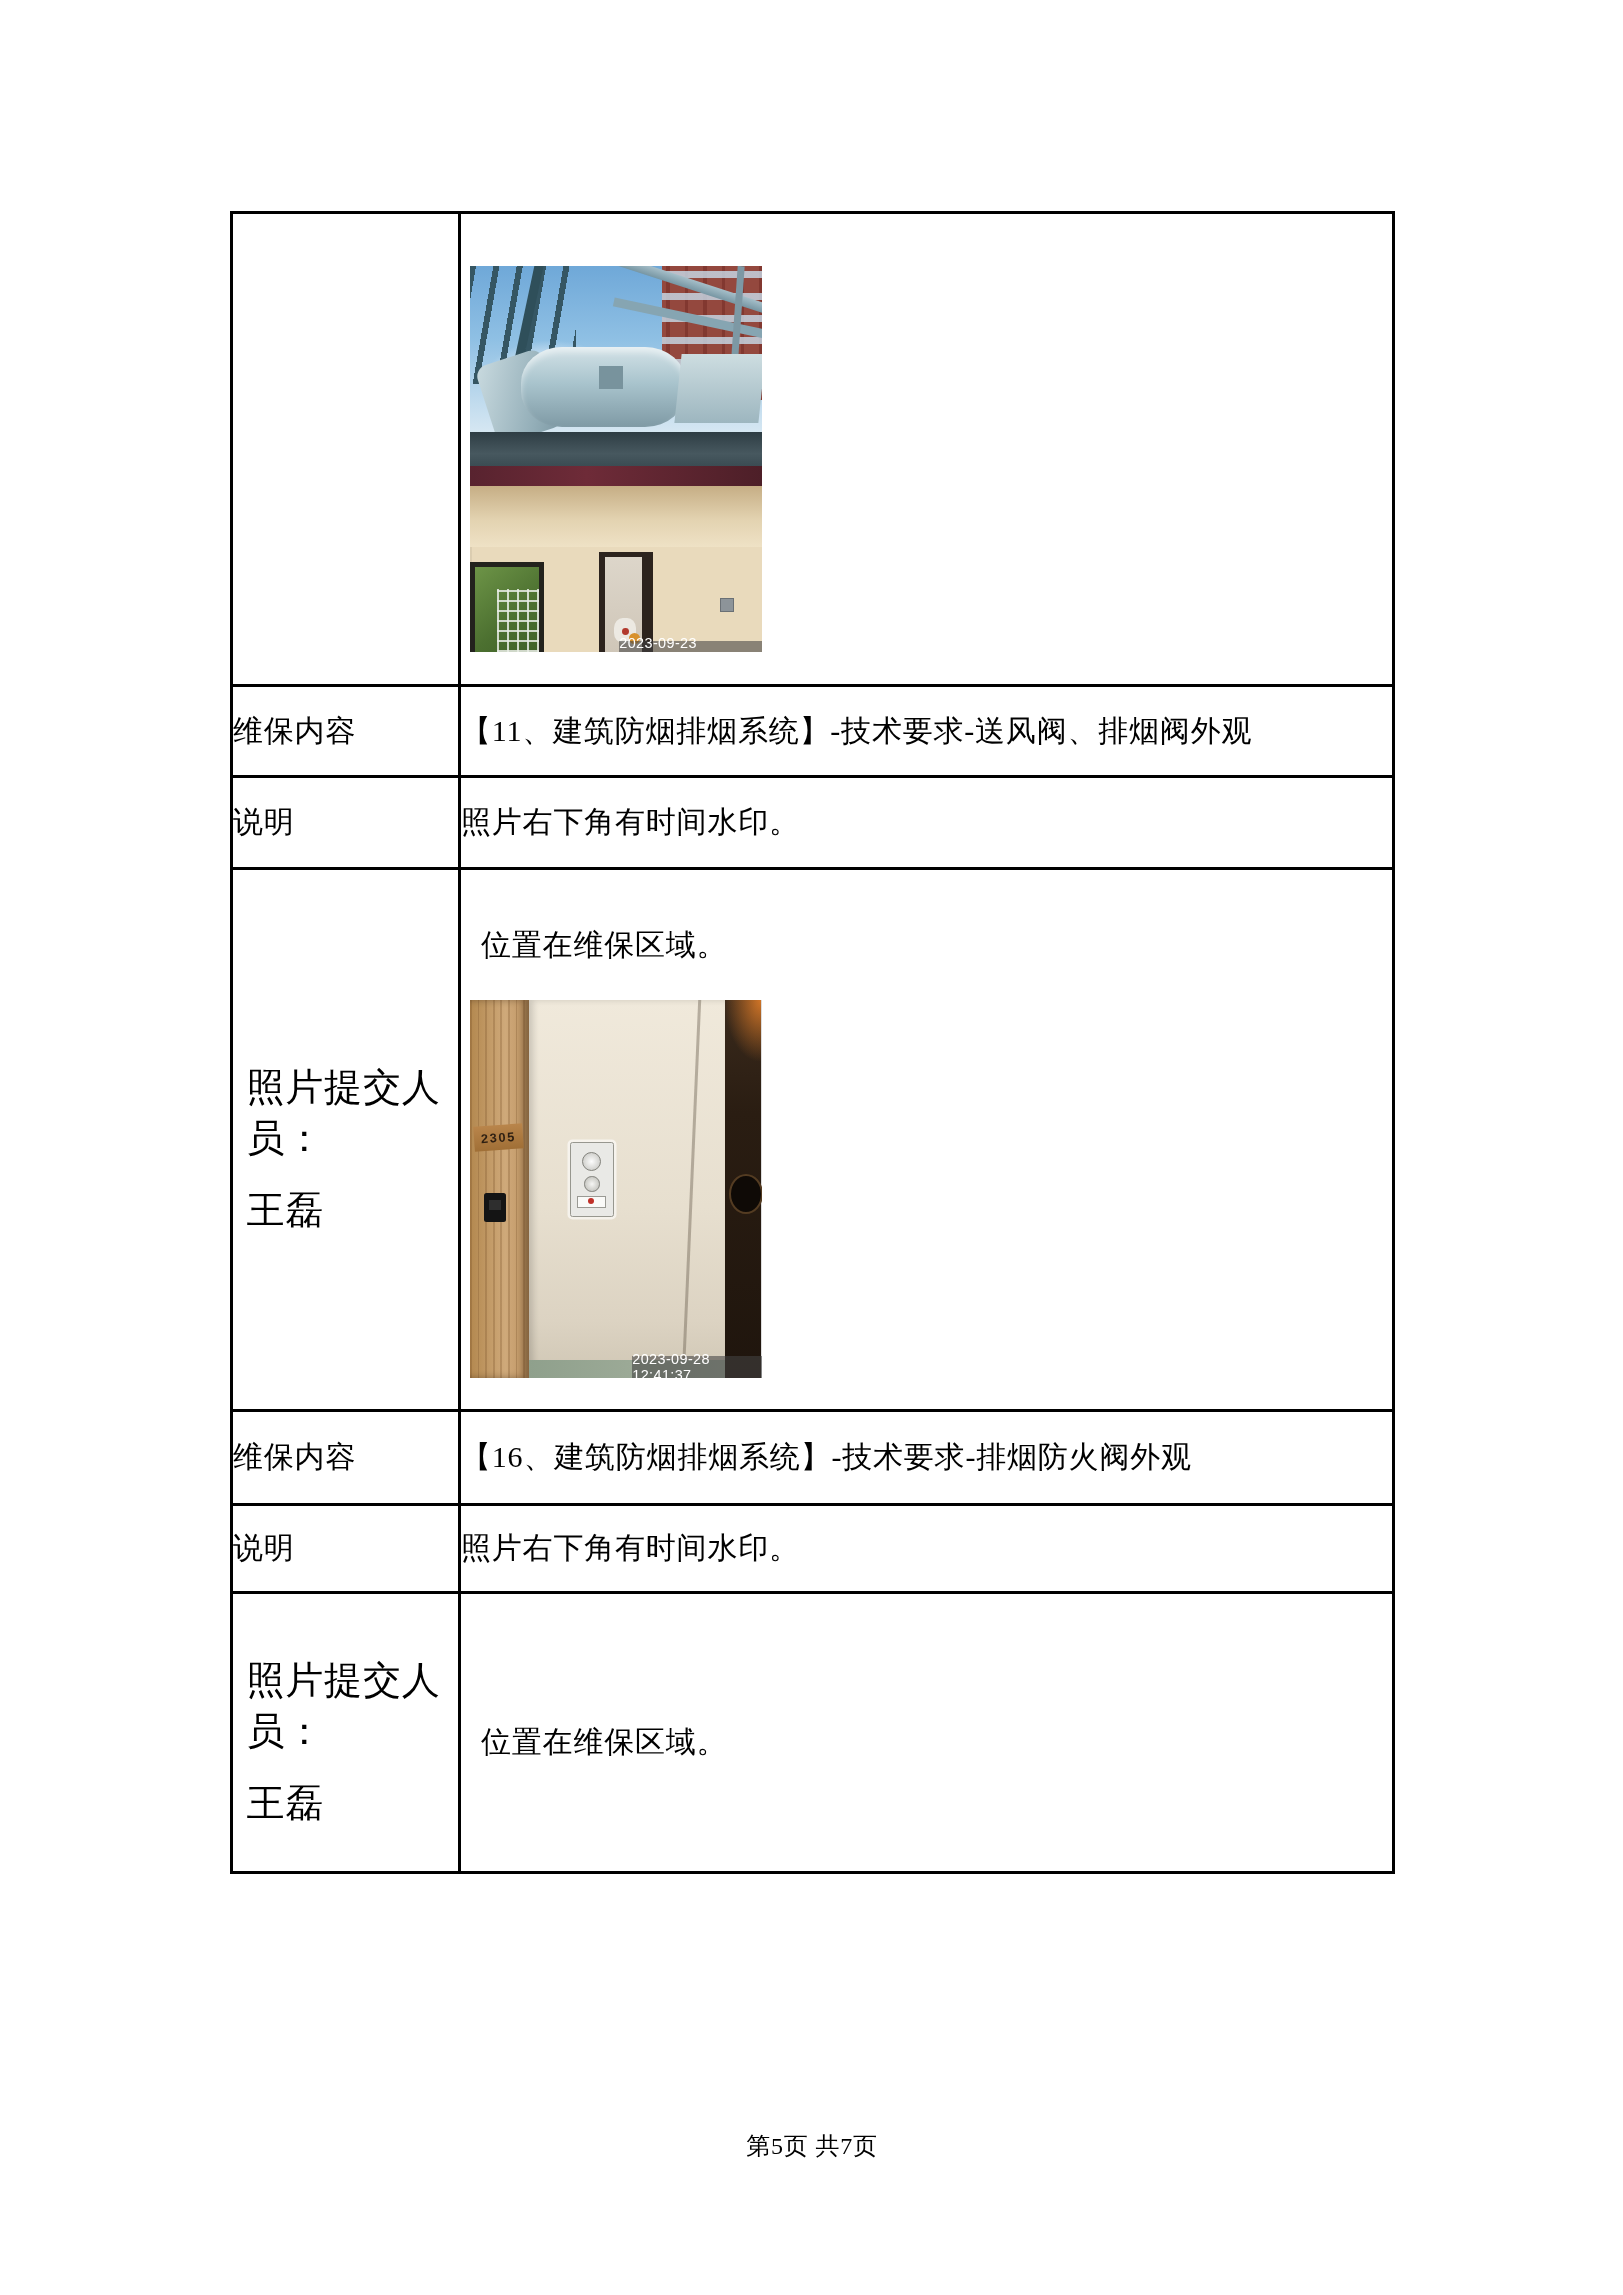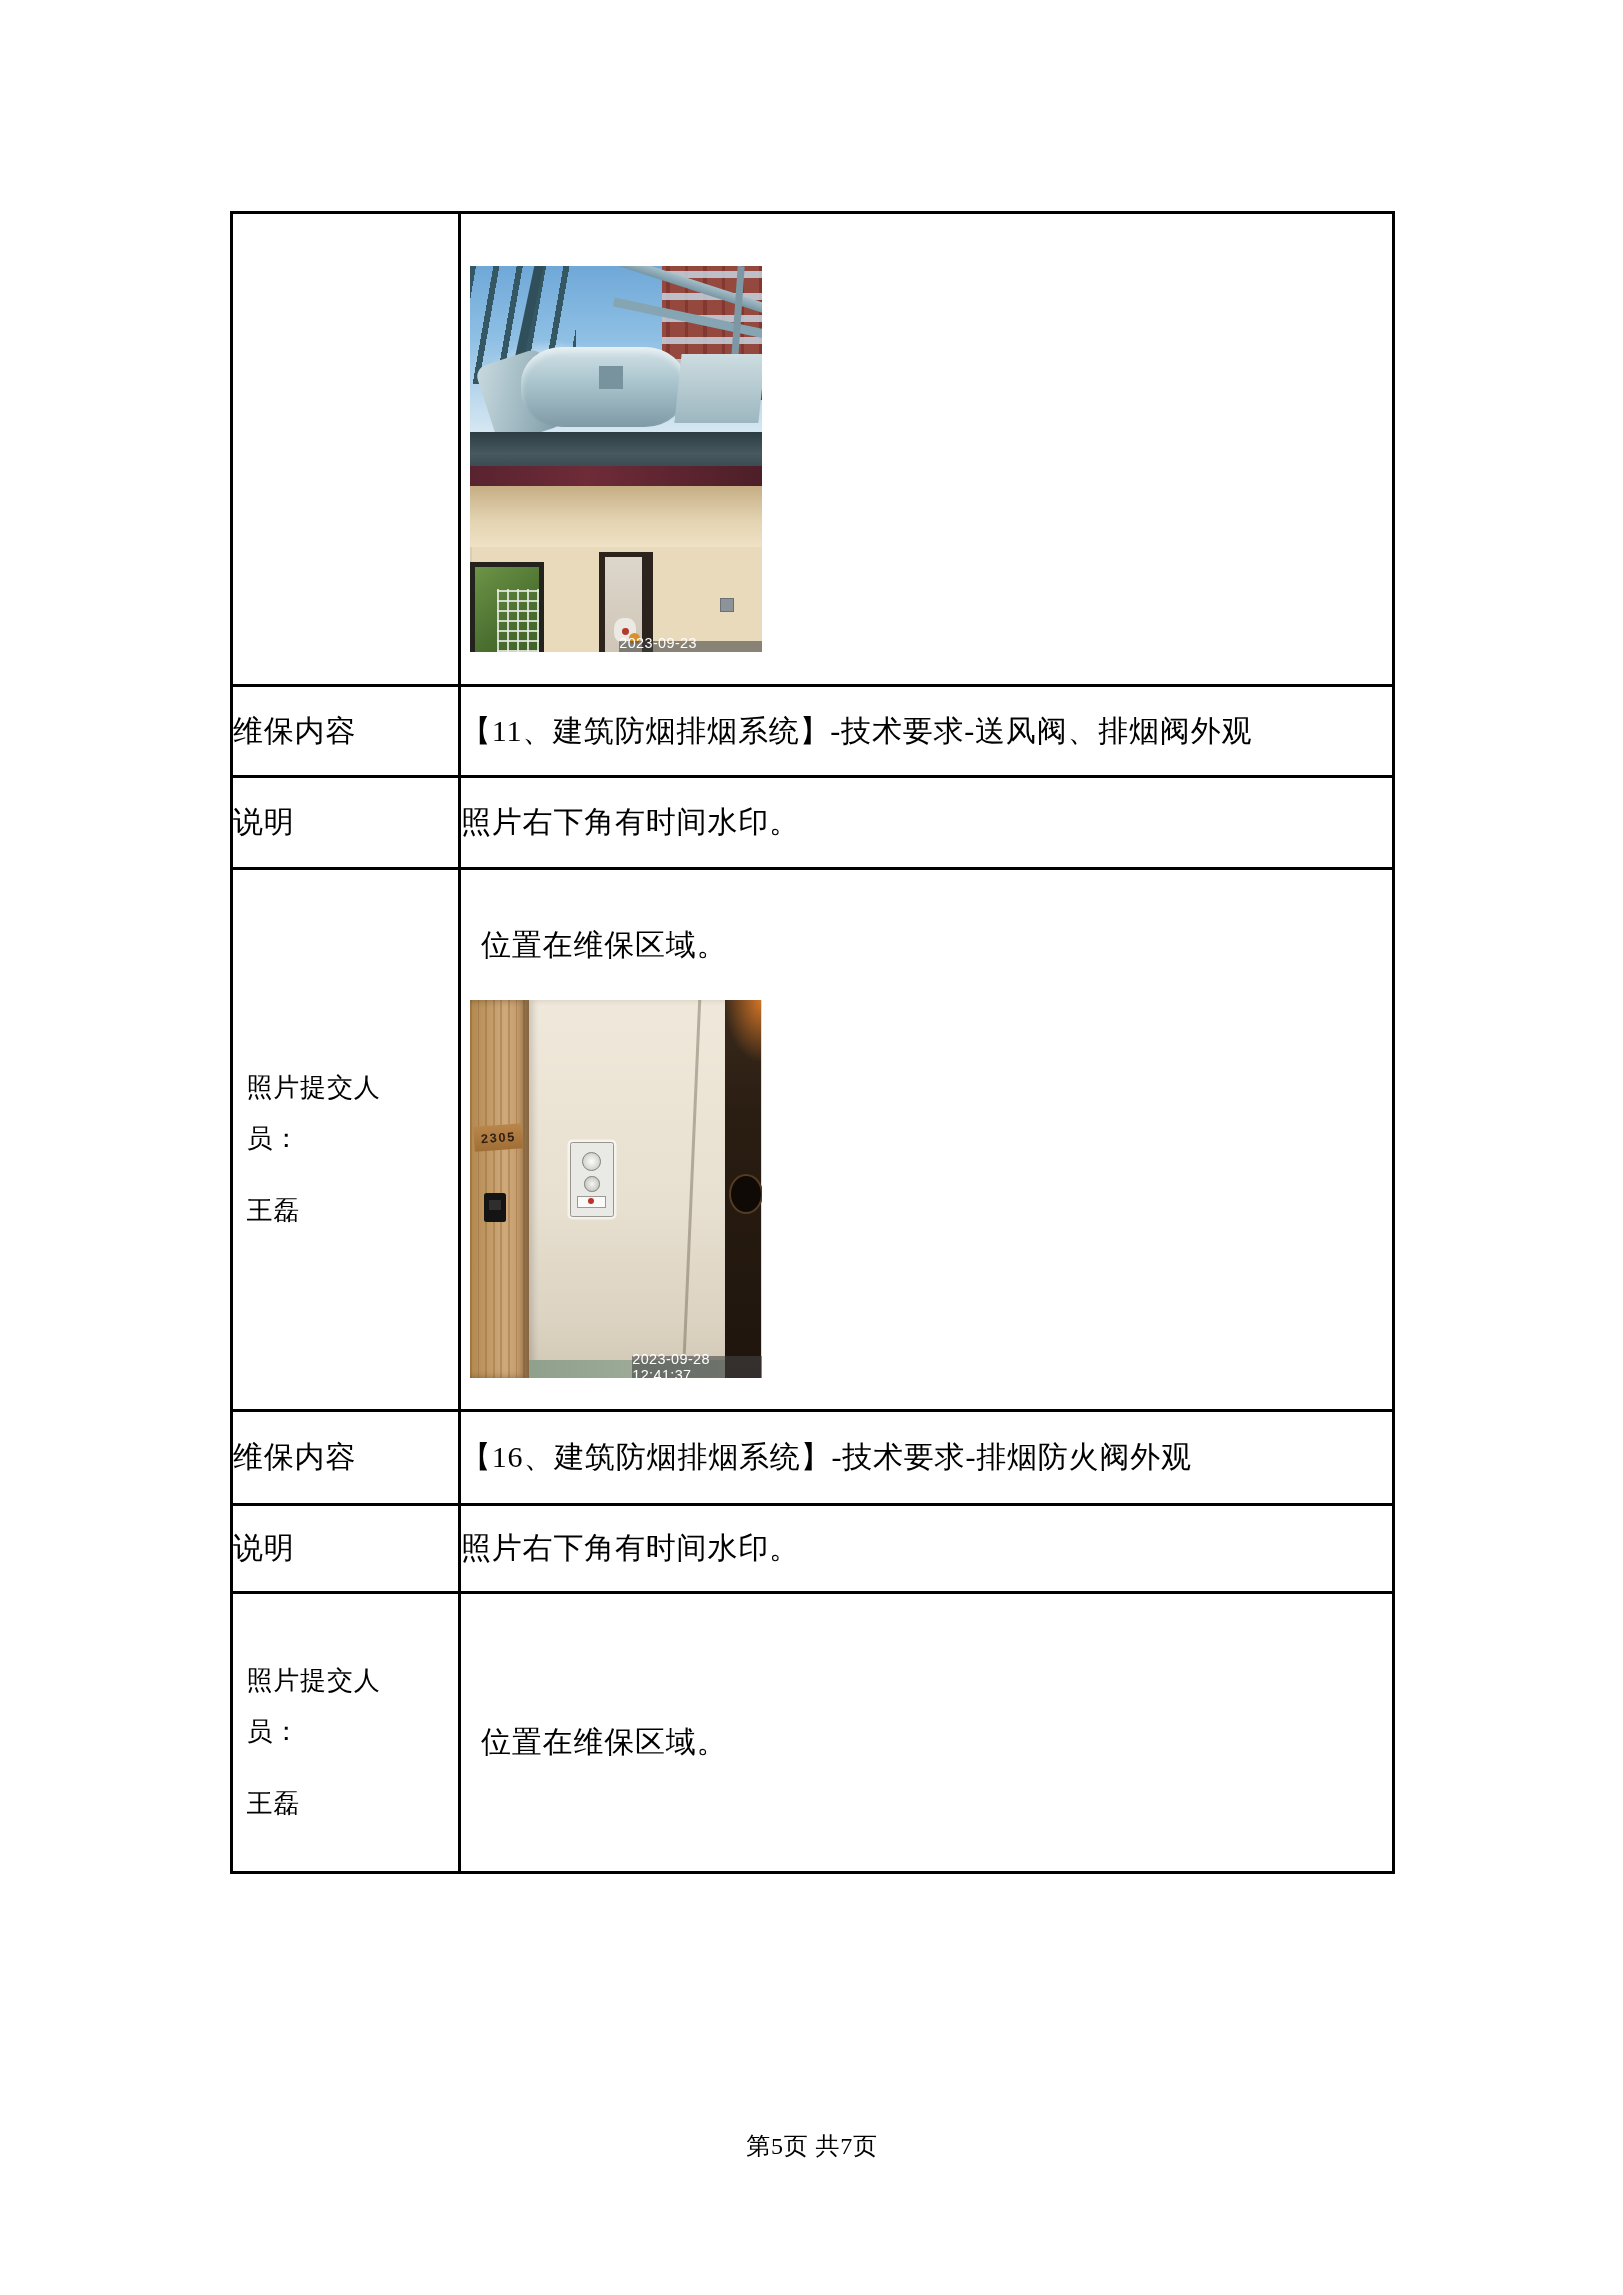--- a/index.html
+++ b/index.html
@@ -17,21 +17,21 @@
   .r1 td { height:470px; }
   .r2 td { height:88px; }
   .r3 td { height:89px; }
   .r4 td { height:539px; }
   .r5 td { height:91px; }
   .r6 td { height:85px; }
   .r7 td { height:277px; }
   .label-cell { padding-left:13.5px; font-size:30px; letter-spacing:0.8px;margin-left:28px; }
   .content-cell { padding-left:20px; font-size:30px; letter-spacing:0.8px; }
   .top-cell { vertical-align:top; }
-  .stack { padding:18.6px 0 0 13.5px; font-size:26px; line-height:51px; letter-spacing:0.8px; }
+  .stack { padding:18.6px 0 0 13.5px; font-size:38px; line-height:51px; letter-spacing:0.8px; }
   .name-line { margin-top:21px; }
   .caption { padding:18.6px 0 0 20px; font-size:30px; line-height:51px; letter-spacing:0.8px; }
 
   
   .photo { position:relative; overflow:hidden; background:#ddd; }
   .photo1 { width:292px; height:386px; margin:19.5px 0 0 9.3px; }
   .photo2 { width:292px; height:378px; margin:30px 0 0 9.3px; }
   .photo * { position:absolute; }
 
   .ts-band { display:flex; align-items:center; justify-content:flex-end;

